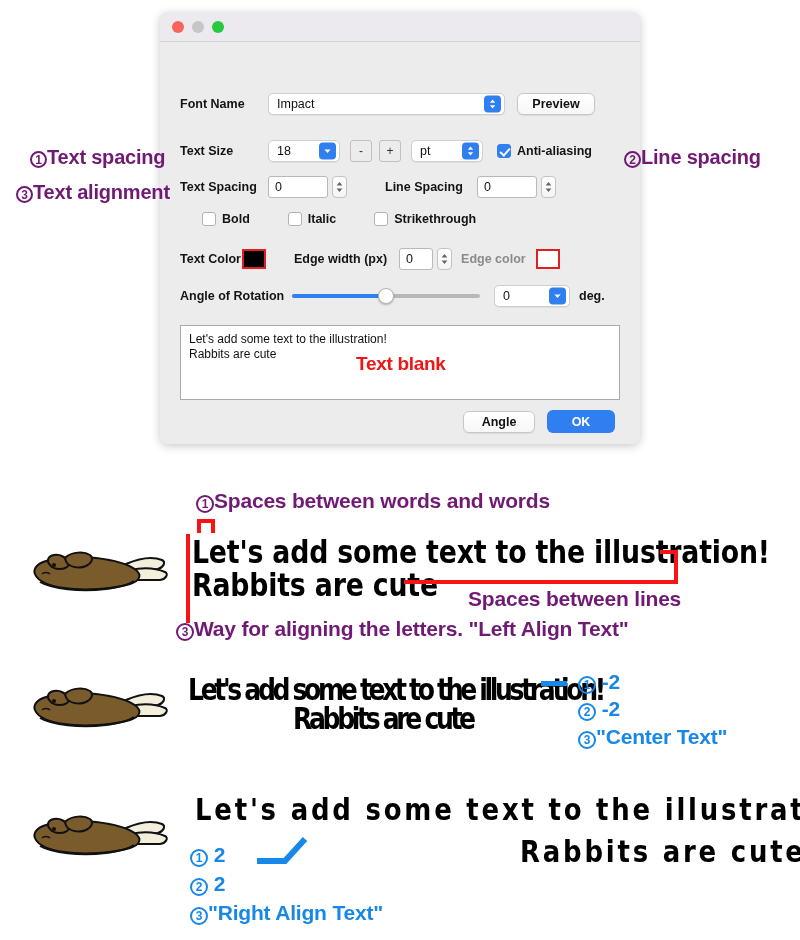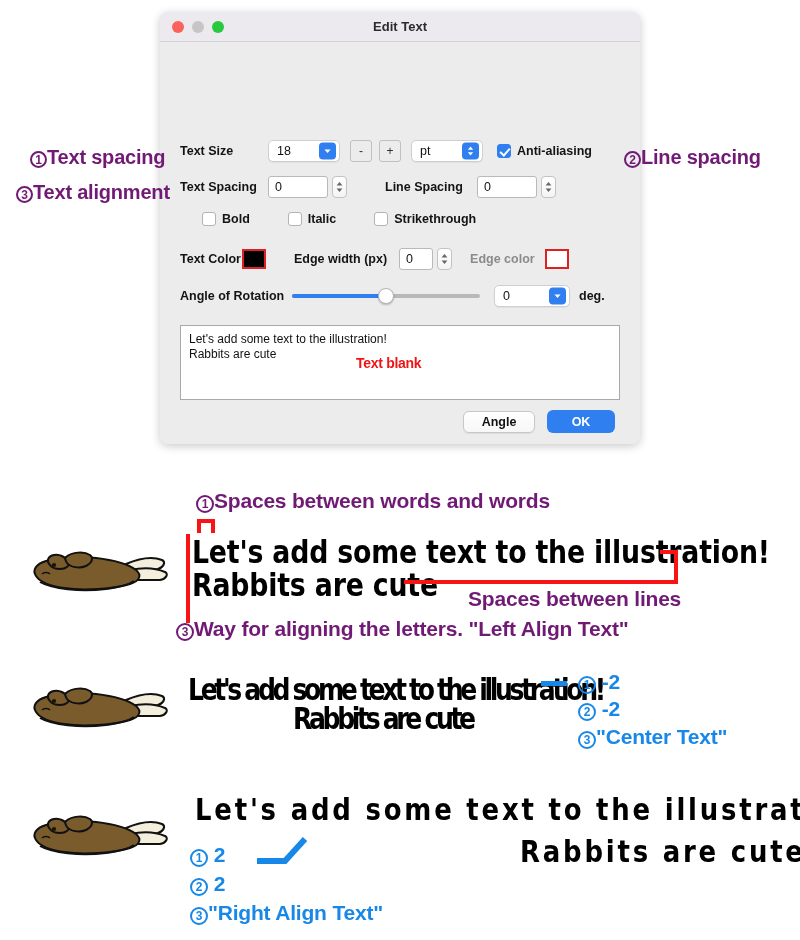--- a/index.html
+++ b/index.html
@@ -100,21 +100,21 @@
     border:1px solid #b5b5b5; box-shadow:0 1px 2px rgba(0,0,0,.25);
   }
 
   .textarea {
     position:absolute; left:20px; top:283px; width:440px; height:75px;
     background:#fff; border:1px solid #a9a9a9;
     padding:6px 8px; font-size:12px; color:#111; line-height:15px;
   }
   .ta-note {
     position:absolute; left:175px; top:30px;
-    color:#f01414; font-weight:bold; font-size:14px;
+    color:#f01414; font-weight:bold; font-size:19px;
     font-family:"Liberation Sans Narrow","Liberation Sans", sans-serif;
     letter-spacing:-.3px;
   }
   .okbtn {
     height:23px; padding:0 4px; border-radius:6px; background:#2f7ff0;
     color:#fff; font-size:12.5px; font-weight:bold;
     display:flex; align-items:center; justify-content:center;
   }
 
   
@@ -146,25 +146,36 @@
 <body>
 
 <div class="dialog">
 
   <div class="titlebar">
     <div class="traffic">
       <div class="light red"></div>
       <div class="light yellow"></div>
       <div class="light green"></div>
     </div>
-    <div class="dlg-title">Edit Text</div>
   </div>
 
   <div class="dlg-body">
 
+    <div class="row" style="left:20px; top:51px;">
+      <div class="lbl" style="width:88px;">Font Name</div>
+      <div class="combo" style="width:237px;">
+        <span class="txt">Impact</span>
+        <span class="chev">
+          <svg width="11" height="13" viewBox="0 0 11 13">
+              <path d="M5.5 2 L8.2 5.3 H2.8 Z M5.5 11 L8.2 7.7 H2.8 Z" fill="#fff"></path>
+            </svg>
+        </span>
+      </div>
+      <div class="pushbtn" style="margin-left:12px; width:78px;">Preview</div>
+    </div>
 
     <div class="row" style="left:20px; top:98px;">
       <div class="lbl" style="width:88px;">Text Size</div>
       <div class="combo" style="width:72px;">
         <span class="txt">18</span>
         <span class="chev">
           <svg width="11" height="11" viewBox="0 0 11 11">
               <path d="M2.4 4 L5.5 7.6 L8.6 4 Z" fill="#fff"></path>
             </svg>
         </span>
@@ -220,21 +231,21 @@
     <div class="row" style="left:20px; top:206px;">
       <div class="lbl" style="width:62px;">Text Color</div>
       <div class="swatch black"></div>
       <div class="lbl" style="margin-left:28px;">Edge width (px)</div>
       <div class="field" style="width:34px; margin-left:12px;">0</div>
       <div class="stepper">
         <svg width="9" height="16" viewBox="0 0 9 16">
             <path d="M4.5 3 L7.4 6.6 H1.6 Z M4.5 13 L7.4 9.4 H1.6 Z" fill="#666"></path>
           </svg>
       </div>
-      <div class="lbl dim" style="margin-left:18px;">Edge color</div>
+      <div class="lbl dim" style="margin-left:9px;">Edge color</div>
       <div class="swatch white" style="margin-left:10px;"></div>
     </div>
 
     <div class="row" style="left:20px; top:243px;">
       <div class="lbl" style="width:112px;">Angle of Rotation</div>
       <div class="slider">
         <div class="track"></div>
         <div class="fill"></div>
         <div class="thumb"></div>
       </div>

